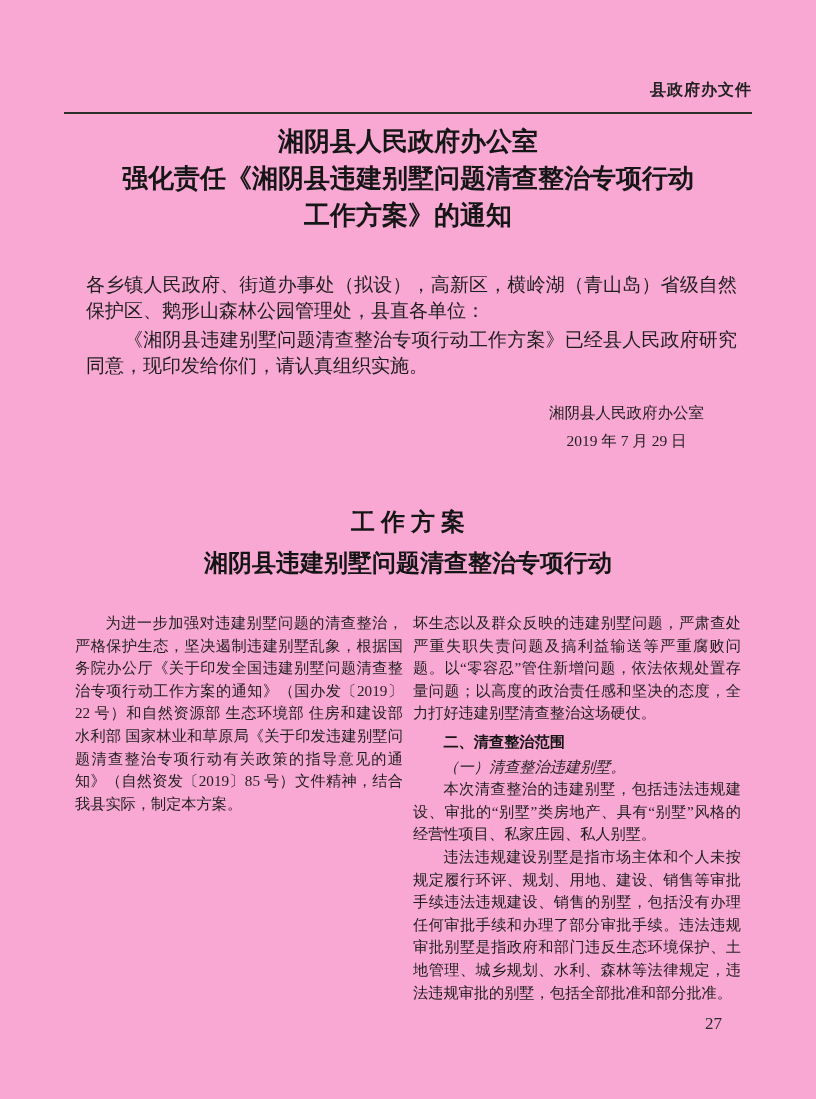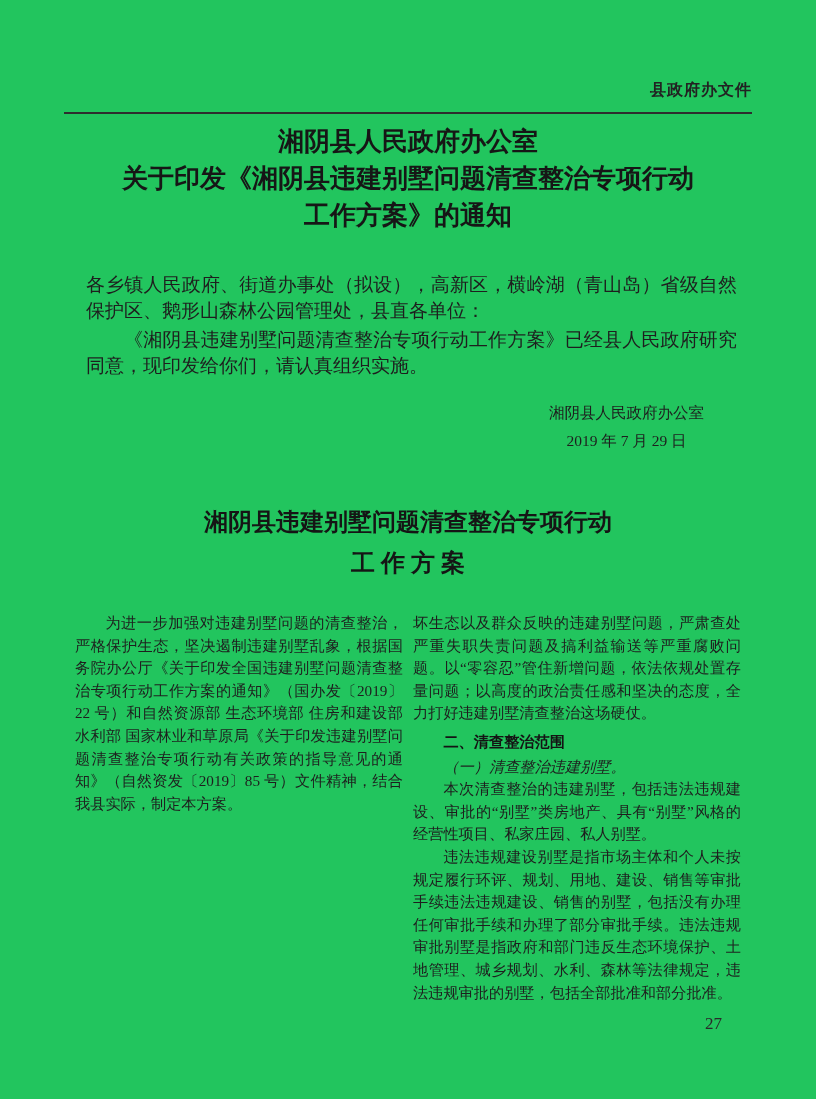--- a/index.html
+++ b/index.html
@@ -1,20 +1,20 @@
 <!DOCTYPE html>
 <html><head>
 <meta charset="utf-8">
 <style>
   html, body { margin: 0; padding: 0; background: #ffffff; }
   .page {
     position: relative;
     width: 816px;
     height: 1099px;
-    background: #22c55e;
+    background: #f9a8d4;
     color: #1c1c1c;
     font-family: "Liberation Serif", "DejaVu Serif", serif;
     overflow: hidden;
   }
 
   
   .header-label {
     position: absolute;
     top: 80px;
     right: 64px;
@@ -136,38 +136,38 @@
 <body>
 
 <div class="page">
 
   <div class="header-label">县政府办文件</div>
 
   <div class="header-rule"></div>
 
   <div class="notice-title">
     <div>湘阴县人民政府办公室</div>
-    <div>关于印发《湘阴县违建别墅问题清查整治专项行动</div>
+    <div>强化责任《湘阴县违建别墅问题清查整治专项行动</div>
     <div>工作方案》的通知</div>
   </div>
 
 
   <div class="notice-body">
     <p>各乡镇人民政府、街道办事处（拟设），高新区，横岭湖（青山岛）省级自然保护区、鹅形山森林公园管理处，县直各单位：</p>
     <p class="indent">《湘阴县违建别墅问题清查整治专项行动工作方案》已经县人民政府研究同意，现印发给你们，请认真组织实施。</p>
   </div>
 
   <div class="signature-block">
     <div>湘阴县人民政府办公室</div>
     <div>2019 年 7 月 29 日</div>
   </div>
 
   <div class="plan-title">
+    <div>工 作 方 案</div>
     <div>湘阴县违建别墅问题清查整治专项行动</div>
-    <div>工 作 方 案</div>
   </div>
 
   <div class="columns">
 
     <div class="column">
       <p class="indent">为进一步加强对违建别墅问题的清查整治，严格保护生态，坚决遏制违建别墅乱象，根据国务院办公厅《关于印发全国违建别墅问题清查整治专项行动工作方案的通知》（国办发〔2019〕22 号）和自然资源部 生态环境部 住房和建设部 水利部 国家林业和草原局《关于印发违建别墅问题清查整治专项行动有关政策的指导意见的通知》（自然资发〔2019〕85 号）文件精神，结合我县实际，制定本方案。</p>
     </div>
 
     <div class="column">
       <p class="no-indent">坏生态以及群众反映的违建别墅问题，严肃查处严重失职失责问题及搞利益输送等严重腐败问题。以“零容忍”管住新增问题，依法依规处置存量问题；以高度的政治责任感和坚决的态度，全力打好违建别墅清查整治这场硬仗。</p>

